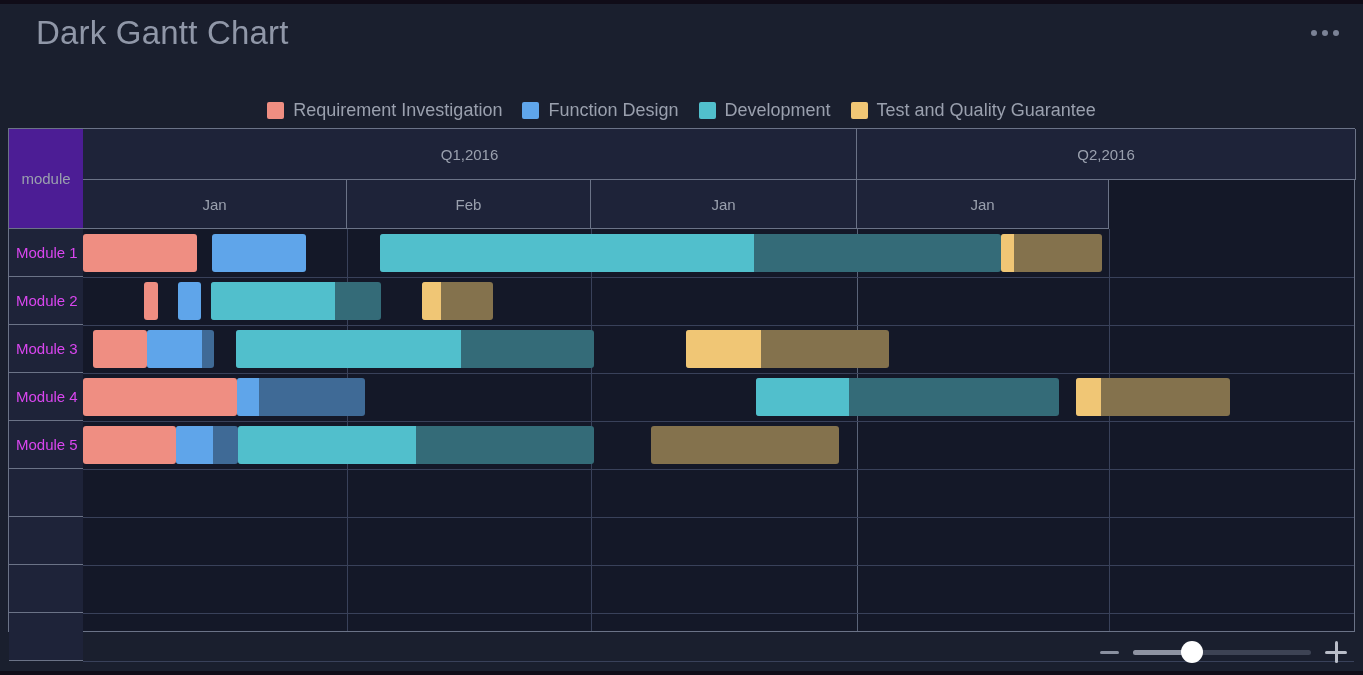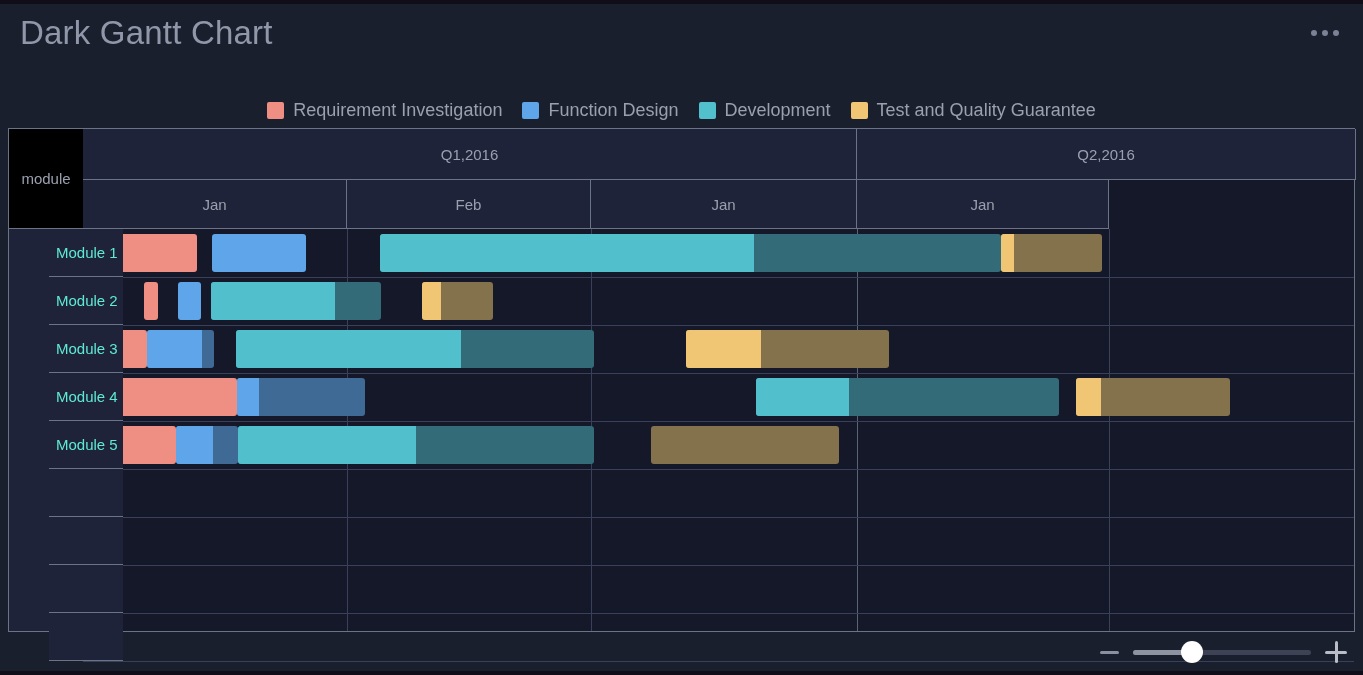--- a/index.html
+++ b/index.html
@@ -20,21 +20,21 @@
     content:""; position:absolute; left:0; top:0; width:100%; height:4px;
     background:#100c18; z-index:40;
   }
   #app::after {
     content:""; position:absolute; left:0; bottom:0; width:100%; height:4px;
     background:#100c18; z-index:40;
   }
 
   
   .title {
-    position: absolute; left: 20px; top: 14px;
+    position: absolute; left: 36px; top: 14px;
     font-size: 33px; color: #9097a8; letter-spacing: .2px;
     font-weight: 400; white-space: nowrap;
   }
   .kebab {
     position: absolute; right: 18px; top: 24px;
     display: flex; gap: 5px; align-items: center;
     padding: 6px; cursor: pointer;
   }
   .kebab i { width: 6px; height: 6px; border-radius: 50%; background: #7b8296; display:block; }
 
@@ -74,28 +74,28 @@
     border-right: 1px solid #6b7387;
     border-bottom: 1px solid #6b7387;
     display: flex; align-items: center; justify-content: center;
     font-size: 15px; color: #9aa0ae; background:#1e2339;
   }
   .module-head {
     position: absolute; left: 0; top: 0; width: 74px; height: 100px;
     display: flex; align-items: center; justify-content: center;
     font-size: 15px; color: #9aa0ae;
     border-bottom: 1px solid #6b7387;
-    background:#000000; z-index: 6;
+    background:#4c1d95; z-index: 6;
   }
   .rowlbl {
     position: absolute; left: 0; width: 74px;
     display: flex; align-items: center; padding-left: 7px;
-    font-size: 15px; color: #5eead4;
-    border-bottom: 1px solid #6b7387;
-    background:#1e2339; z-index: 6; margin-left: 40px;
+    font-size: 15px; color: #d946ef;
+    border-bottom: 1px solid #6b7387;
+    background:#1e2339; z-index: 6;
   }
   .vline {
     position: absolute; top: 100px; bottom: 0; width: 1px;
     background: #39415a; z-index: 1;
   }
   .vline.major { background: #5a6378; }
   .hline {
     position: absolute; left: 74px; right: 0; height: 1px;
     background: #39415a; z-index: 1;
   }

